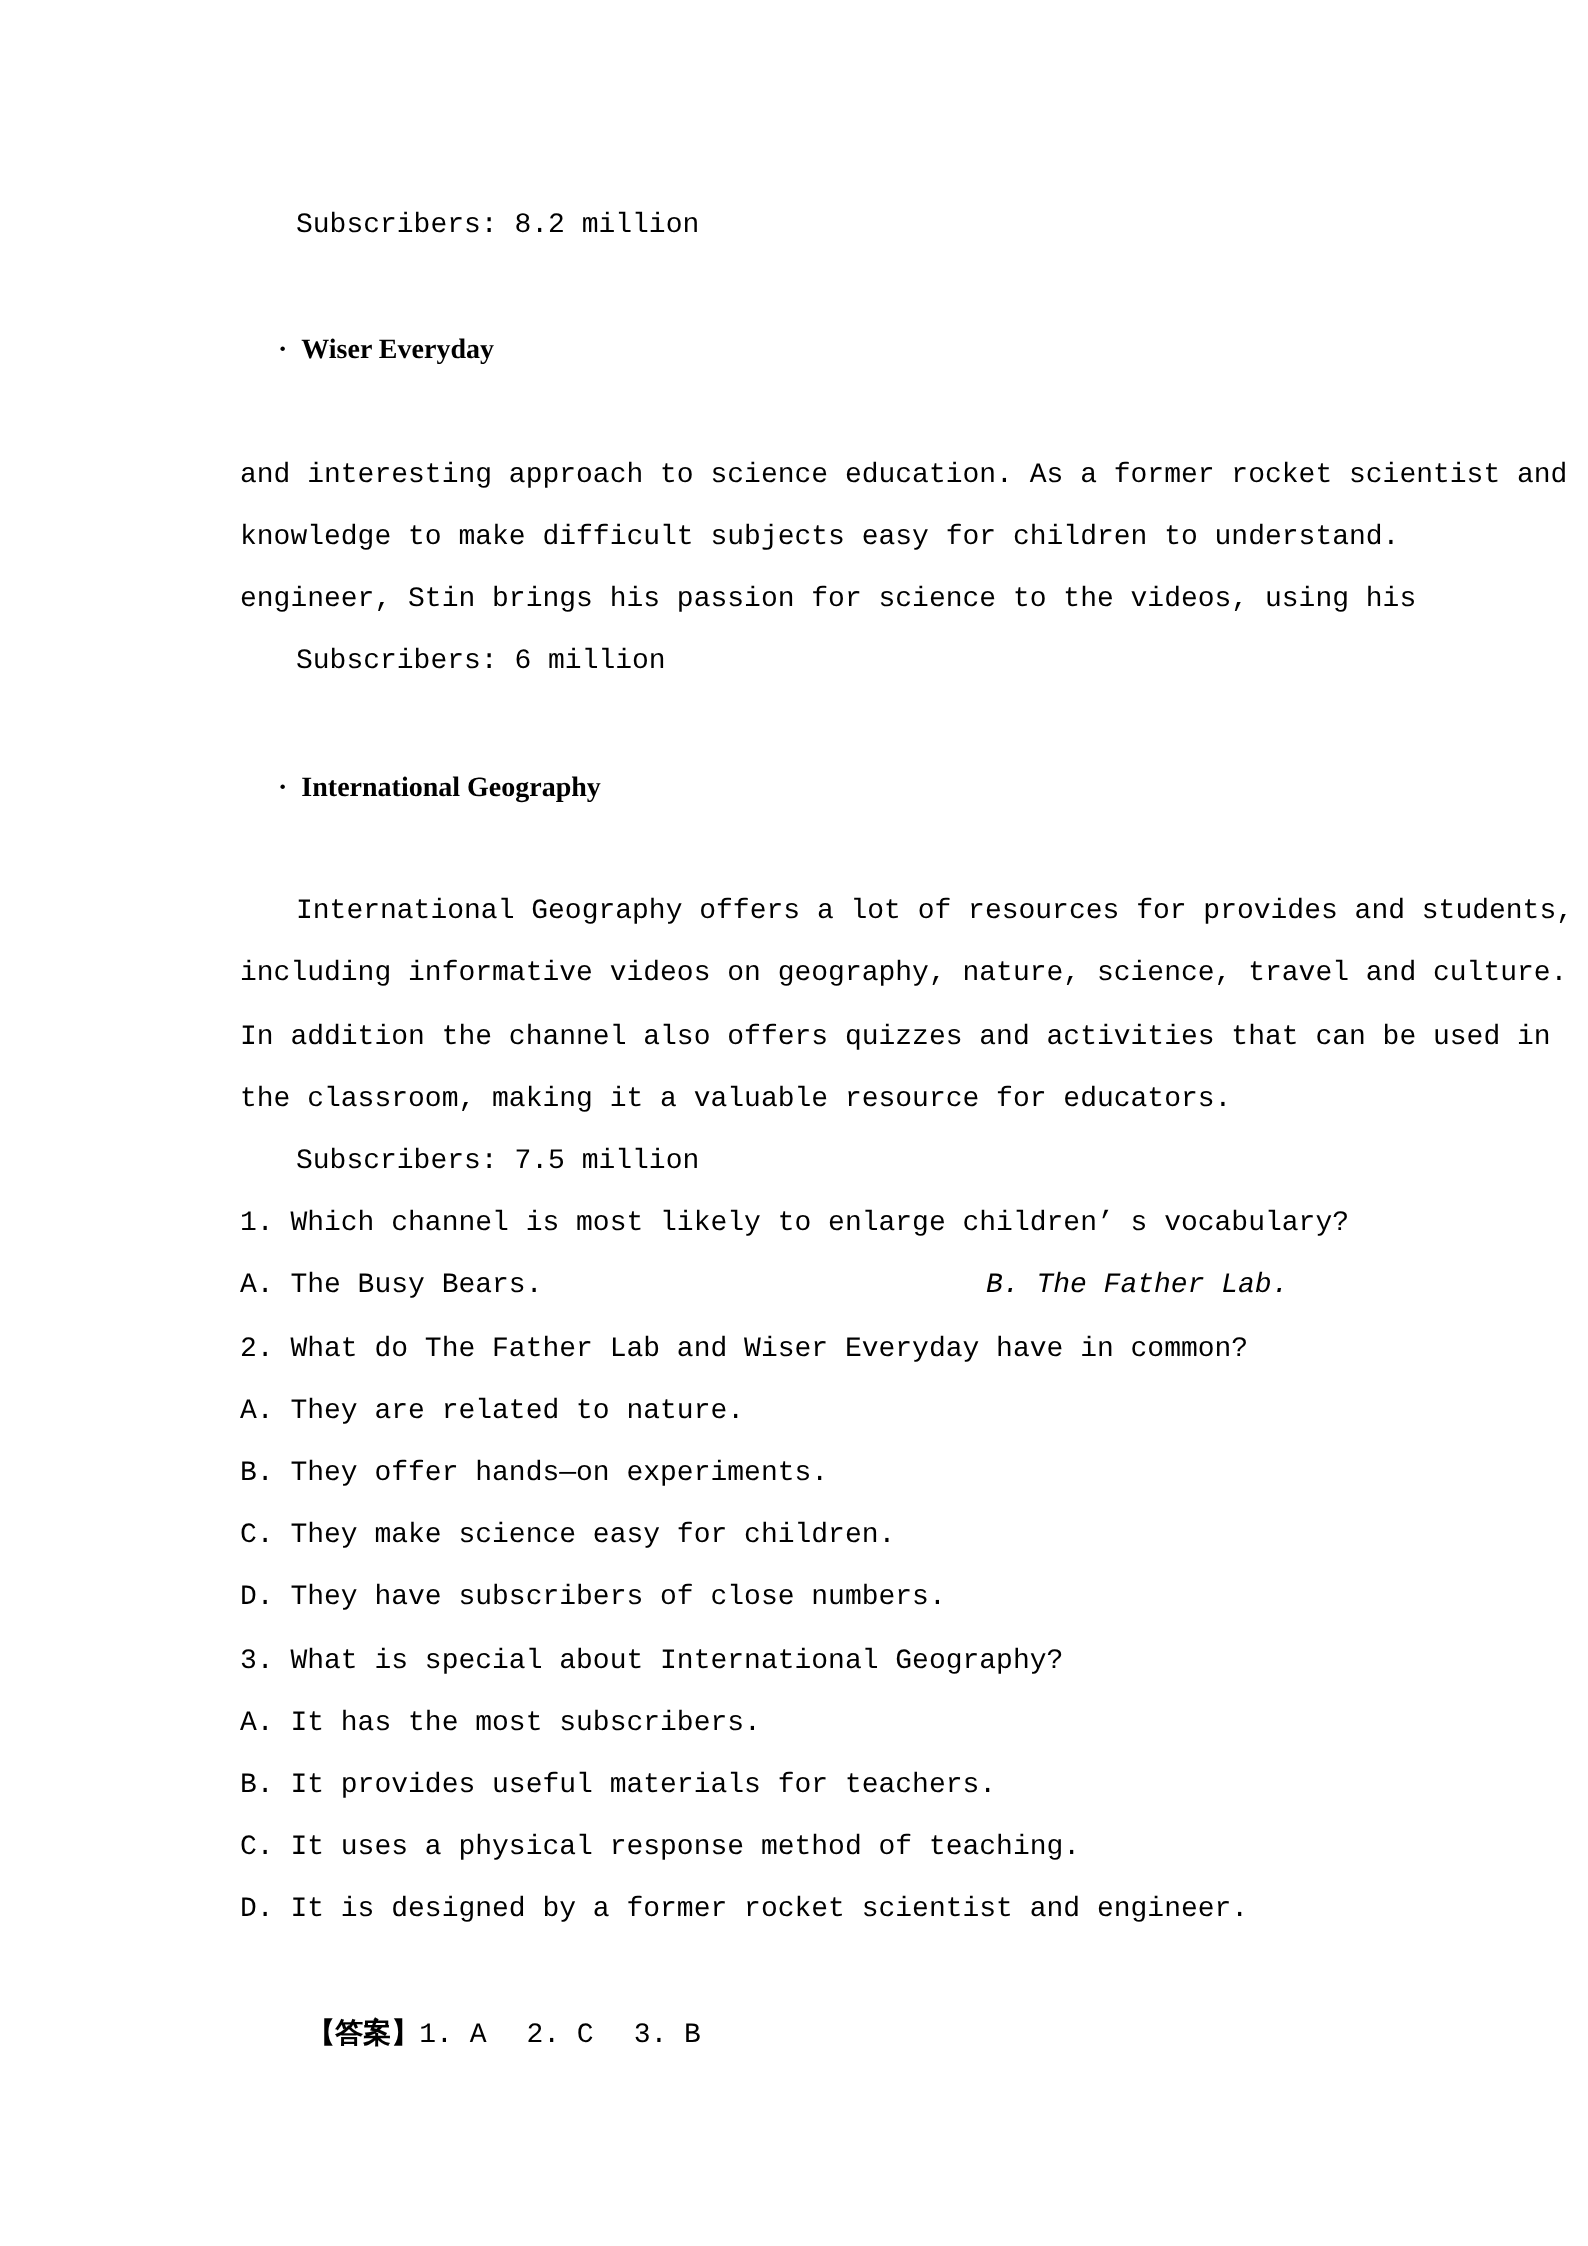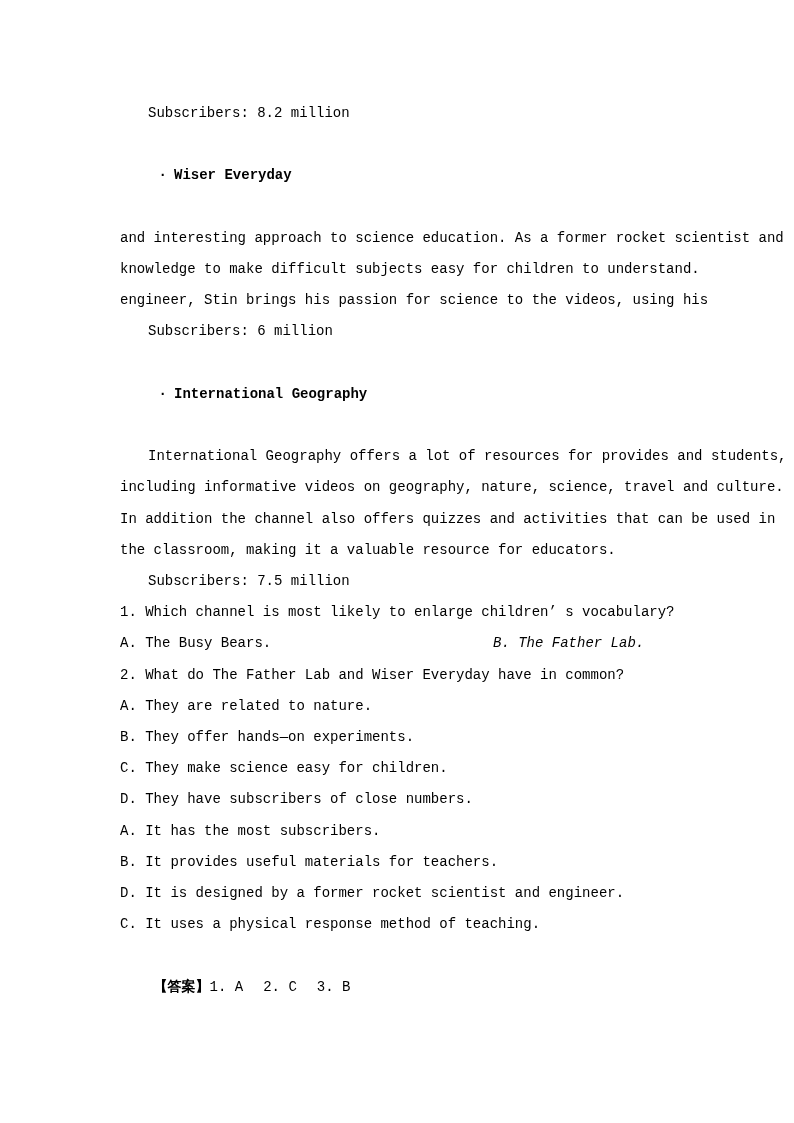--- a/index.html
+++ b/index.html
@@ -22,20 +22,21 @@
   .line, .tline {
     line-height: 31.2px;
     white-space: pre;
   }
   .indent {
     text-indent: 28px;
   }
   .heading {
     font-weight: bold;
     padding-left: 5px;
+    font-family: Liberation Serif, serif;
   }
   .heading .bullet {
     display: inline-block;
     margin-right: 7px;
     font-weight: bold;
   }
   .opt-row {
     display: flex;
     line-height: 31.2px;
     white-space: pre;
@@ -101,25 +102,26 @@
 
   <div class="line">2. What do The Father Lab and Wiser Everyday have in common?</div>
 
   <div>
       <div class="tline">A. They are related to nature.</div>
       <div class="tline">B. They offer hands—on experiments.</div>
       <div class="tline">C. They make science easy for children.</div>
       <div class="tline">D. They have subscribers of close numbers.</div>
     </div>
 
+  <div class="line">3. What is special about International Geography?</div>
 
   <div>
       <div class="tline">A. It has the most subscribers.</div>
       <div class="tline">B. It provides useful materials for teachers.</div>
+      <div class="tline">C. It uses a physical response method of teaching.</div>
       <div class="tline">D. It is designed by a former rocket scientist and engineer.</div>
-      <div class="tline">C. It uses a physical response method of teaching.</div>
     </div>
 
   <div class="answer-line">
     <span class="answer-label">【答案】</span><span class="answer-item">1. A</span><span class="answer-item">2. C</span><span class="answer-item">3. B</span>
   </div>
 
 </div>
 
 </body></html>

